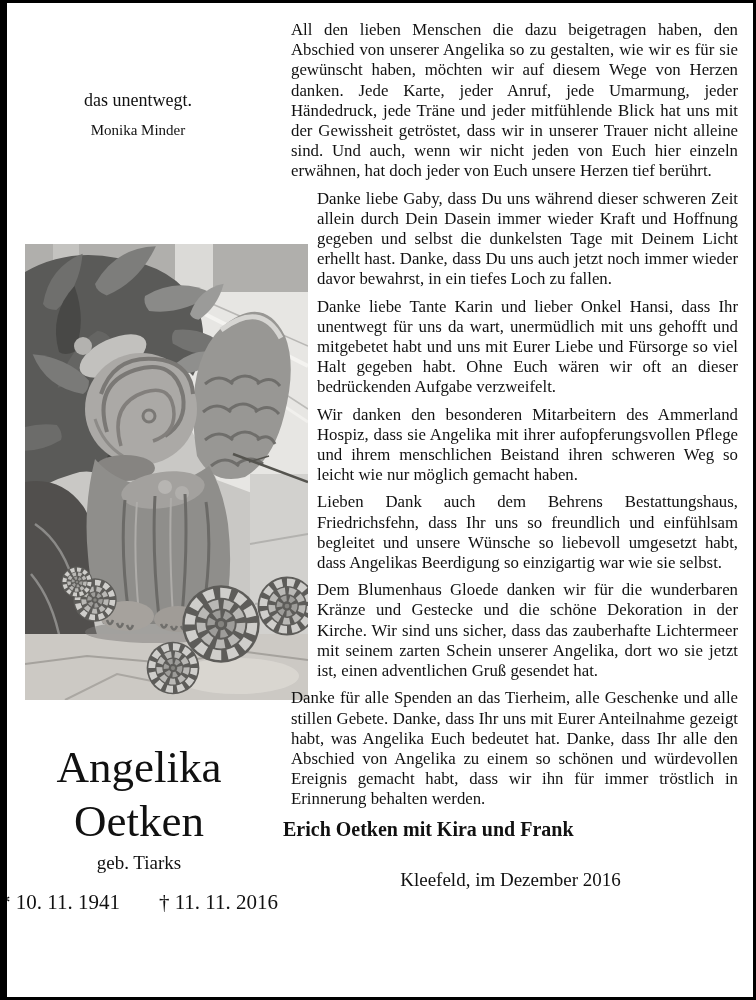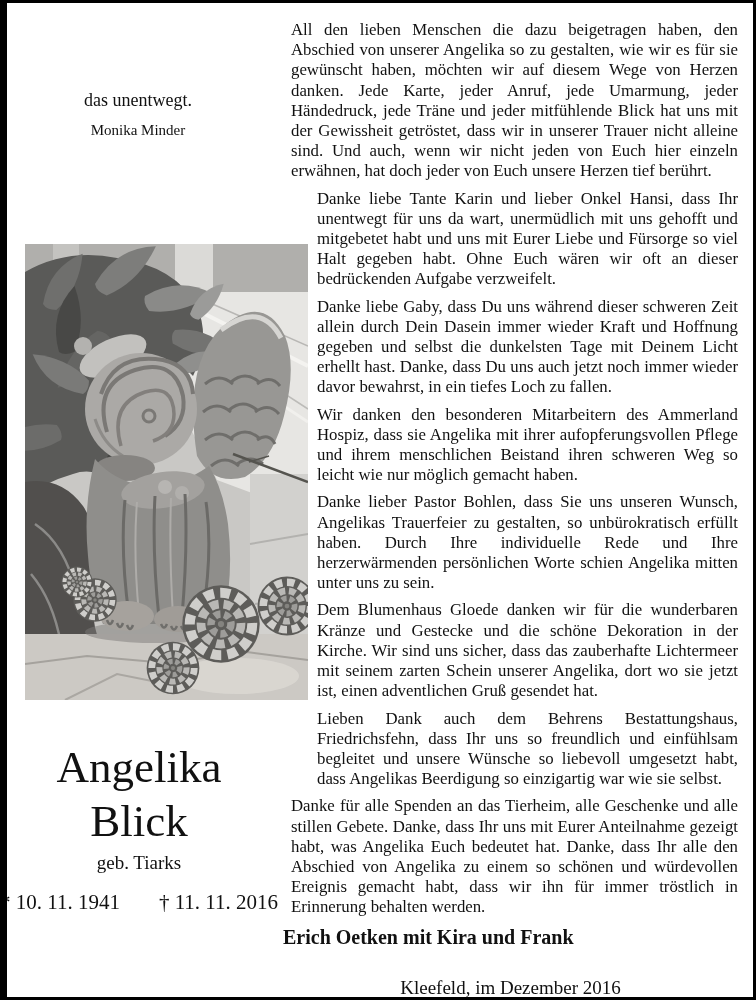--- a/index.html
+++ b/index.html
@@ -178,34 +178,33 @@
       <use href="#cone" transform="translate(196 380) scale(1.25)"></use>
       <use href="#cone" transform="translate(148 424) scale(0.85)"></use>
       <use href="#cone" transform="translate(262 362) scale(0.95)"></use>
       <use href="#cone" transform="translate(70 356) scale(0.7)"></use>
       <use href="#cone" transform="translate(52 338) scale(0.5)"></use>
     </svg>
   </div>
 
   <div class="name-block">
     <div class="deceased-name">Angelika</div>
-    <div class="deceased-name">Blick</div>
+    <div class="deceased-name">Oetken</div>
     <div class="maiden-name">geb. Tiarks</div>
     <div class="dates-row">
       <span>* 10. 11. 1941</span>
       <span>† 11. 11. 2016</span>
     </div>
   </div>
 
   <div class="main-col">
     <p>All den lieben Menschen die dazu beigetragen haben, den Abschied von unserer Angelika so zu gestalten, wie wir es für sie gewünscht haben, möchten wir auf diesem Wege von Herzen danken. Jede Karte, jeder Anruf, jede Umarmung, jeder Händedruck, jede Träne und jeder mitfühlende Blick hat uns mit der Gewissheit getröstet, dass wir in unserer Trauer nicht alleine sind. Und auch, wenn wir nicht jeden von Euch hier einzeln erwähnen, hat doch jeder von Euch unsere Herzen tief berührt.</p>
+    <p class="indent">Danke liebe Gaby, dass Du uns während dieser schweren Zeit allein durch Dein Dasein immer wieder Kraft und Hoffnung gegeben und selbst die dunkelsten Tage mit Deinem Licht erhellt hast. Danke, dass Du uns auch jetzt noch immer wieder davor bewahrst, in ein tiefes Loch zu fallen.</p>
     <p class="indent">Danke liebe Tante Karin und lieber Onkel Hansi, dass Ihr unentwegt für uns da wart, unermüdlich mit uns gehofft und mitgebetet habt und uns mit Eurer Liebe und Fürsorge so viel Halt gegeben habt. Ohne Euch wären wir oft an dieser bedrückenden Aufgabe verzweifelt.</p>
-    <p class="indent">Danke liebe Gaby, dass Du uns während dieser schweren Zeit allein durch Dein Dasein immer wieder Kraft und Hoffnung gegeben und selbst die dunkelsten Tage mit Deinem Licht erhellt hast. Danke, dass Du uns auch jetzt noch immer wieder davor bewahrst, in ein tiefes Loch zu fallen.</p>
     <p class="indent">Wir danken den besonderen Mitarbeitern des Ammerland Hospiz, dass sie Angelika mit ihrer aufopferungsvollen Pflege und ihrem menschlichen Beistand ihren schweren Weg so leicht wie nur möglich gemacht haben.</p>
-    <p class="indent">Danke lieber Pastor Bohlen, dass Sie uns unseren Wunsch, Angelikas Trauerfeier zu gestalten, so unbürokratisch erfüllt haben. Durch Ihre individuelle Rede und Ihre herzerwärmenden persönlichen Worte schien Angelika mitten unter uns zu sein.</p>
+    <p class="indent">Lieben Dank auch dem Behrens Bestattungshaus, Friedrichsfehn, dass Ihr uns so freundlich und einfühlsam begleitet und unsere Wünsche so liebevoll umgesetzt habt, dass Angelikas Beerdigung so einzigartig war wie sie selbst.</p>
     <p class="indent">Dem Blumenhaus Gloede danken wir für die wunderbaren Kränze und Gestecke und die schöne Dekoration in der Kirche. Wir sind uns sicher, dass das zauberhafte Lichtermeer mit seinem zarten Schein unserer Angelika, dort wo sie jetzt ist, einen adventlichen Gruß gesendet hat.</p>
-    <p class="indent">Lieben Dank auch dem Behrens Bestattungshaus, Friedrichsfehn, dass Ihr uns so freundlich und einfühlsam begleitet und unsere Wünsche so liebevoll umgesetzt habt, dass Angelikas Beerdigung so einzigartig war wie sie selbst.</p>
     <p>Danke für alle Spenden an das Tierheim, alle Geschenke und alle stillen Gebete. Danke, dass Ihr uns mit Eurer Anteilnahme gezeigt habt, was Angelika Euch bedeutet hat. Danke, dass Ihr alle den Abschied von Angelika zu einem so schönen und würdevollen Ereignis gemacht habt, dass wir ihn für immer tröstlich in Erinnerung behalten werden.</p>
     <div class="signature-line">Erich Oetken mit Kira und Frank</div>
     <div class="dateline">Kleefeld, im Dezember 2016</div>
   </div>
 
 </div>
 
 </body></html>

